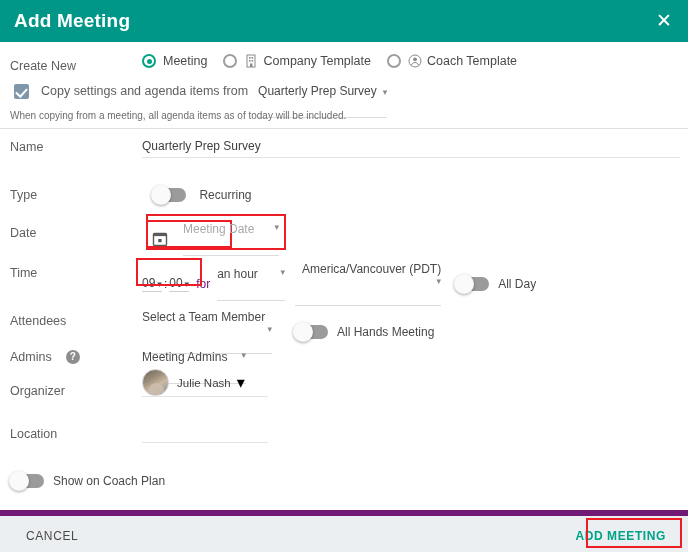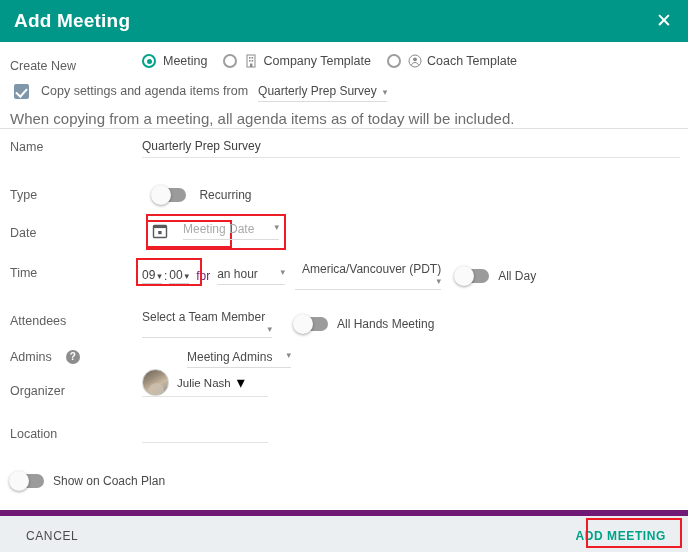--- a/index.html
+++ b/index.html
@@ -105,35 +105,35 @@
     border: solid #ffffff;
     border-width: 0 2px 2px 0;
     transform: rotate(42deg);
   }
 
   
   .uline {
     position: relative;
     display: inline-block;
     border-bottom: 1px solid #dcdcdc;
-    padding-bottom: 3px;
+    padding-bottom: 19px;
     cursor: pointer;
     font-size: 12px;
     color: #4a4a4a;
   }
   .uline .caret {
     display: inline-block;
     margin-left: 6px;
     color: #8a8a8a;
     font-size: 9px;
   }
   .uline.placeholder { color: #a9a9a9; }
 
   .note {
-    font-size: 15px;
+    font-size: 10px;
     color: #6d6d6d;
   }
 
   
   .toggle {
     width: 34px; height: 14px;
     background: #9b9b9b;
     border-radius: 7px;
     position: relative;
     display: inline-block;
@@ -355,21 +355,21 @@
             <span class="knob"></span>
           </span>
         <span class="toggle-label">All Hands Meeting</span>
       </span>
     </div>
 
     <div class="row" style="left:10px; top:308px; display:flex; align-items:flex-start;">
       <span class="label">Admins</span>
       <span class="help-icon" style="margin-left:14px;">?</span>
     </div>
-    <div class="row" style="left:142px; top:305px;margin-left:45px;">
+    <div class="row" style="left:142px; top:305px;">
       <span class="uline" style="width:104px;">
         <span>Meeting Admins</span><span class="caret" style="float:right;">▾</span>
       </span>
     </div>
 
     <div class="row label" style="left:10px; top:342px;">Organizer</div>
     <div class="row" style="left:142px; top:327px; display:flex; align-items:center; width:126px; border-bottom:1px solid #e3e3e3; ">
       <span class="avatar"></span>
       <span style="margin-left:8px; display:inline-block;">
         <span style="display:block; font-size:11.5px; color:#3f3f3f; line-height:14px;">Julie Nash</span>

